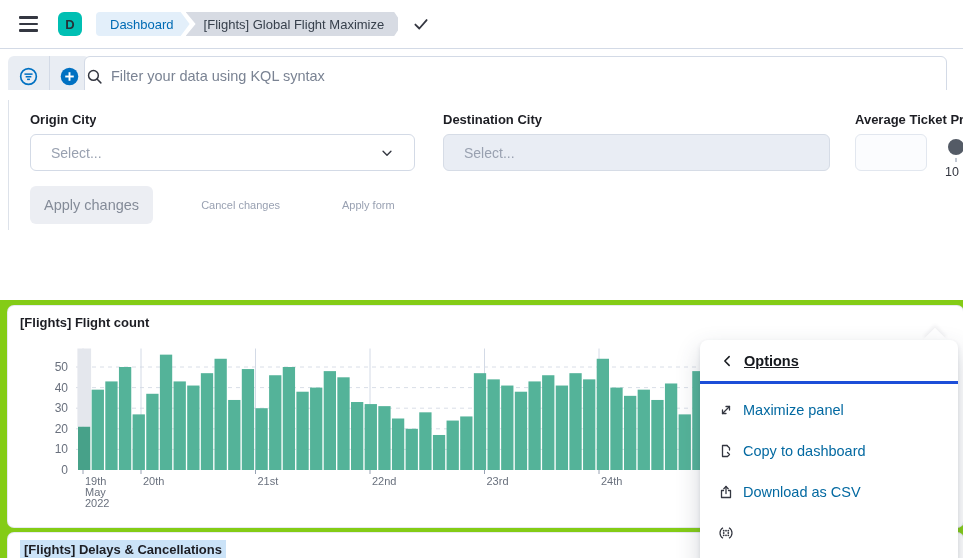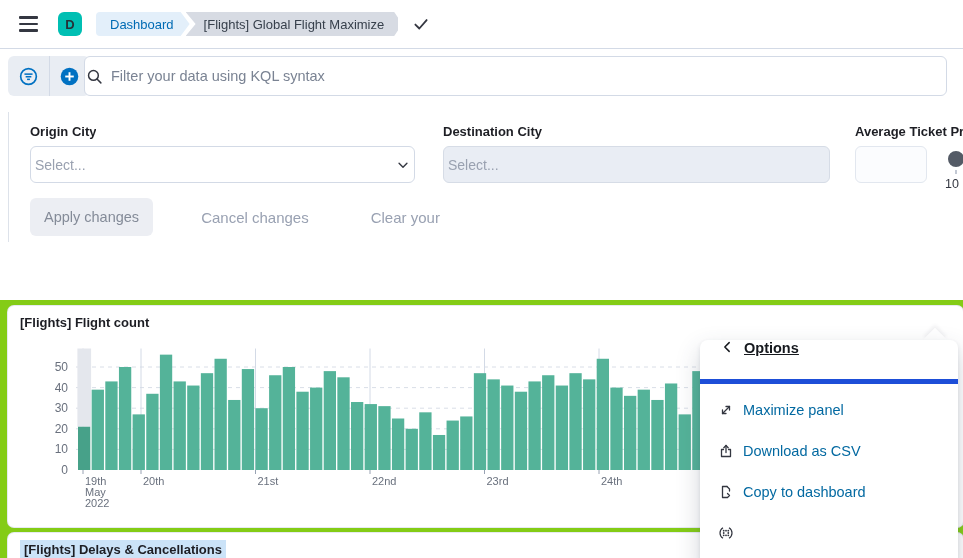--- a/index.html
+++ b/index.html
@@ -21,47 +21,47 @@
   .querybar { position:absolute; left:0; top:50px; width:963px; height:56px; background:#fff; }
   .filter-group { position:absolute; left:8px; top:6px; width:82px; height:40px; background:#E9EDF3; border-radius:6px; display:flex; }
   .filter-btn { flex:1; display:flex; align-items:center; justify-content:center; cursor:pointer; }
   .filter-btn + .filter-btn { border-left:1px solid #D3DAE6; }
   .kql { position:absolute; left:84px; top:6px; width:863px; height:40px; border:1px solid #D3DAE6; border-radius:6px; background:#fff; display:flex; align-items:center; padding:0 1px; }
   .kql svg { flex:0 0 auto; margin-right:8px; }
   .kql input { border:none; outline:none; flex:1; font-size:14.5px; font-family:"Liberation Sans",sans-serif; color:#343741; background:transparent; }
   .kql input::placeholder { color:#7A8393; }
 
   
-  .controls { position:absolute; left:0; top:102px; width:963px; height:194px; background:#fff; }
+  .controls { position:absolute; left:0; top:90px; width:963px; height:194px; background:#fff; }
   .controls-border { position:absolute; left:8px; top:10px; height:130px; width:1px; background:#DDE2EA; }
   .ctl-label { position:absolute; top:22px; font-size:13px; font-weight:bold; color:#1D1E24; white-space:nowrap; overflow:hidden; }
-  .sel { position:absolute; top:44px; height:37px; border:1px solid #D3DAE6; border-radius:6px; background:#fff; display:flex; align-items:center; padding:0 4px; font-size:14px; color:#99A1B0; cursor:pointer; }
+  .sel { position:absolute; top:44px; height:37px; border:1px solid #D3DAE6; border-radius:6px; background:#fff; display:flex; align-items:center; padding:0 20px; font-size:14px; color:#99A1B0; cursor:pointer; }
   .sel .chev { margin-left:auto; }
   .sel.filled { background:#E9EDF4; border-color:#D6DCE6; }
   .price-box { position:absolute; top:44px; height:37px; border:1px solid #E2E7EF; border-radius:6px; background:#FBFCFE; }
   .slider-thumb { position:absolute; width:16px; height:16px; border-radius:50%; background:#545B66; top:49px; cursor:pointer; }
   .slider-tick { position:absolute; width:2px; height:4px; background:#C3C9D4; top:68px; }
   .slider-label { position:absolute; top:75px; font-size:12.5px; color:#343741; }
   .btn-row { position:absolute; top:96px; left:30px; display:flex; align-items:center; }
   .btn-apply { height:38px; padding:0 14px; background:#ECEEF3; color:#848B98; font-size:14.5px; font-weight:500; border:none; border-radius:6px; display:flex; align-items:center; cursor:pointer; font-family:"Liberation Sans",sans-serif; }
-  .btn-text { background:none; border:none; color:#99A1B2; font-size:15px; font-weight:500; margin-left:34px; cursor:pointer; font-family:"Liberation Sans",sans-serif; padding:0 14px; }
+  .btn-text { background:none; border:none; color:#99A1B2; font-size:11px; font-weight:500; margin-left:34px; cursor:pointer; font-family:"Liberation Sans",sans-serif; padding:0 14px; }
 
   
   .lower { position:absolute; left:0; top:300px; width:963px; height:258px; background:#84cc16; }
   .panel { position:absolute; background:#fff; border-radius:6px; box-shadow:0 0 0 1px #E6EAF1; }
   .panel-chart { left:8px; top:6px; width:955px; height:221px; }
   .panel-title { position:absolute; left:8px; top:7px; font-size:13px; font-weight:bold; color:#1D1E24; padding:2px 4px; cursor:pointer; white-space:nowrap; }
   .panel-delays { left:8px; top:233px; width:955px; height:30px; border-radius:6px 6px 0 0; }
   .panel-delays .panel-title .hl { background:#CBE3F8; padding:2px 4px; }
   .chart-wrap { position:absolute; left:32px; top:38px; width:915px; height:172px; }
 
   
   .popover-arrow { position:absolute; left:927px; top:331px; width:16px; height:16px; background:#fff; transform:rotate(45deg); box-shadow:-2px -2px 4px rgba(60,70,90,0.08); z-index:98; }
   .ctx-menu { position:absolute; left:700px; top:340px; width:258px; height:230px; background:#fff; border-radius:8px 8px 0 0; box-shadow:0 10px 24px rgba(55,65,90,0.22), 0 2px 4px rgba(55,65,90,0.12); z-index:99; }
-  .ctx-head { height:44px; display:flex; align-items:flex-start; padding:0 20px; border-bottom:5px solid #1d4ed8; cursor:pointer;text-decoration:underline; }
+  .ctx-head { height:44px; display:flex; align-items:center; padding:0 20px; border-bottom:3px solid #1d4ed8; cursor:pointer;text-decoration:underline; }
   .ctx-head .title { font-size:14.5px; font-weight:bold; color:#16191E; text-decoration:underline; margin-left:10px; }
   .ctx-items { padding-top:5px; }
   .ctx-item { height:41px; display:flex; align-items:center; padding:0 18px; font-size:14.5px; color:#0369a1; cursor:pointer; }
   .ctx-item svg { flex:0 0 auto; margin-right:9px; }
   .ctx-item.hovered .lbl { text-decoration:underline; }
 </style>
 </head>
 <body>
 
 <div class="header">
@@ -125,21 +125,21 @@
 
   <div class="ctl-label" style="left:855px; width:108px;">Average Ticket Price</div>
   <div class="price-box" style="left:855px; width:72px;"></div>
   <div class="slider-thumb" style="left:948px;"></div>
   <div class="slider-tick" style="left:955px;"></div>
   <div class="slider-label" style="left:945px;">10</div>
 
   <div class="btn-row">
     <button class="btn-apply">Apply changes</button>
     <button class="btn-text">Cancel changes</button>
-    <button class="btn-text">Clear your</button>
+    <button class="btn-text">Apply form</button>
   </div>
 </div>
 
 <div class="lower">
 
   <div class="panel panel-chart">
     <div class="panel-title">[Flights] Flight count</div>
     <div class="chart-wrap">
       <svg id="chart-svg" width="915" height="172" viewBox="0 0 915 172">
           <text x="28" y="130" text-anchor="end" font-size="12" fill="#69707D">0</text>
@@ -241,33 +241,33 @@
     <div class="ctx-item">
       <svg width="16" height="16" viewBox="0 0 16 16" fill="none" stroke="#343741" stroke-width="1.3" stroke-linecap="round" stroke-linejoin="round">
           <line x1="4.5" y1="11.5" x2="11.5" y2="4.5"></line>
           <polyline points="8,4.5 11.5,4.5 11.5,8"></polyline>
           <polyline points="8,11.5 4.5,11.5 4.5,8"></polyline>
         </svg>
       <span class="lbl">Maximize panel</span>
     </div>
     <div class="ctx-item">
       <svg width="16" height="16" viewBox="0 0 16 16" fill="none" stroke="#343741" stroke-width="1.3" stroke-linecap="round" stroke-linejoin="round">
+          <path d="M9 2.5 H4.5 V13.5 H9"></path>
+          <path d="M9 2.5 L11.5 5 V7"></path>
+          <polyline points="9.5,9.5 11.5,11.5 9.5,13.5"></polyline>
+        </svg>
+      <span class="lbl">Copy to dashboard</span>
+    </div>
+    <div class="ctx-item">
+      <svg width="16" height="16" viewBox="0 0 16 16" fill="none" stroke="#343741" stroke-width="1.3" stroke-linecap="round" stroke-linejoin="round">
           <path d="M5.5 6.5 H3.5 V13.5 H12.5 V6.5 H10.5"></path>
           <line x1="8" y1="2.5" x2="8" y2="9.5"></line>
           <polyline points="5.8,4.7 8,2.5 10.2,4.7"></polyline>
         </svg>
       <span class="lbl">Download as CSV</span>
-    </div>
-    <div class="ctx-item">
-      <svg width="16" height="16" viewBox="0 0 16 16" fill="none" stroke="#343741" stroke-width="1.3" stroke-linecap="round" stroke-linejoin="round">
-          <path d="M9 2.5 H4.5 V13.5 H9"></path>
-          <path d="M9 2.5 L11.5 5 V7"></path>
-          <polyline points="9.5,9.5 11.5,11.5 9.5,13.5"></polyline>
-        </svg>
-      <span class="lbl">Copy to dashboard</span>
     </div>
     <div class="ctx-item hovered">
       <svg width="16" height="16" viewBox="0 0 16 16" fill="#343741" stroke="#343741">
           <path d="M5 2.8 A6 6 0 0 0 5 13.2" fill="none" stroke-width="1.2"></path>
           <path d="M11 2.8 A6 6 0 0 1 11 13.2" fill="none" stroke-width="1.2"></path>
           <circle cx="5.7" cy="5.7" r="0.9" stroke="none"></circle>
           <circle cx="8" cy="5.7" r="0.9" stroke="none"></circle>
           <circle cx="10.3" cy="5.7" r="0.9" stroke="none"></circle>
           <circle cx="5.7" cy="8" r="0.9" stroke="none"></circle>
           <circle cx="10.3" cy="8" r="0.9" stroke="none"></circle>

